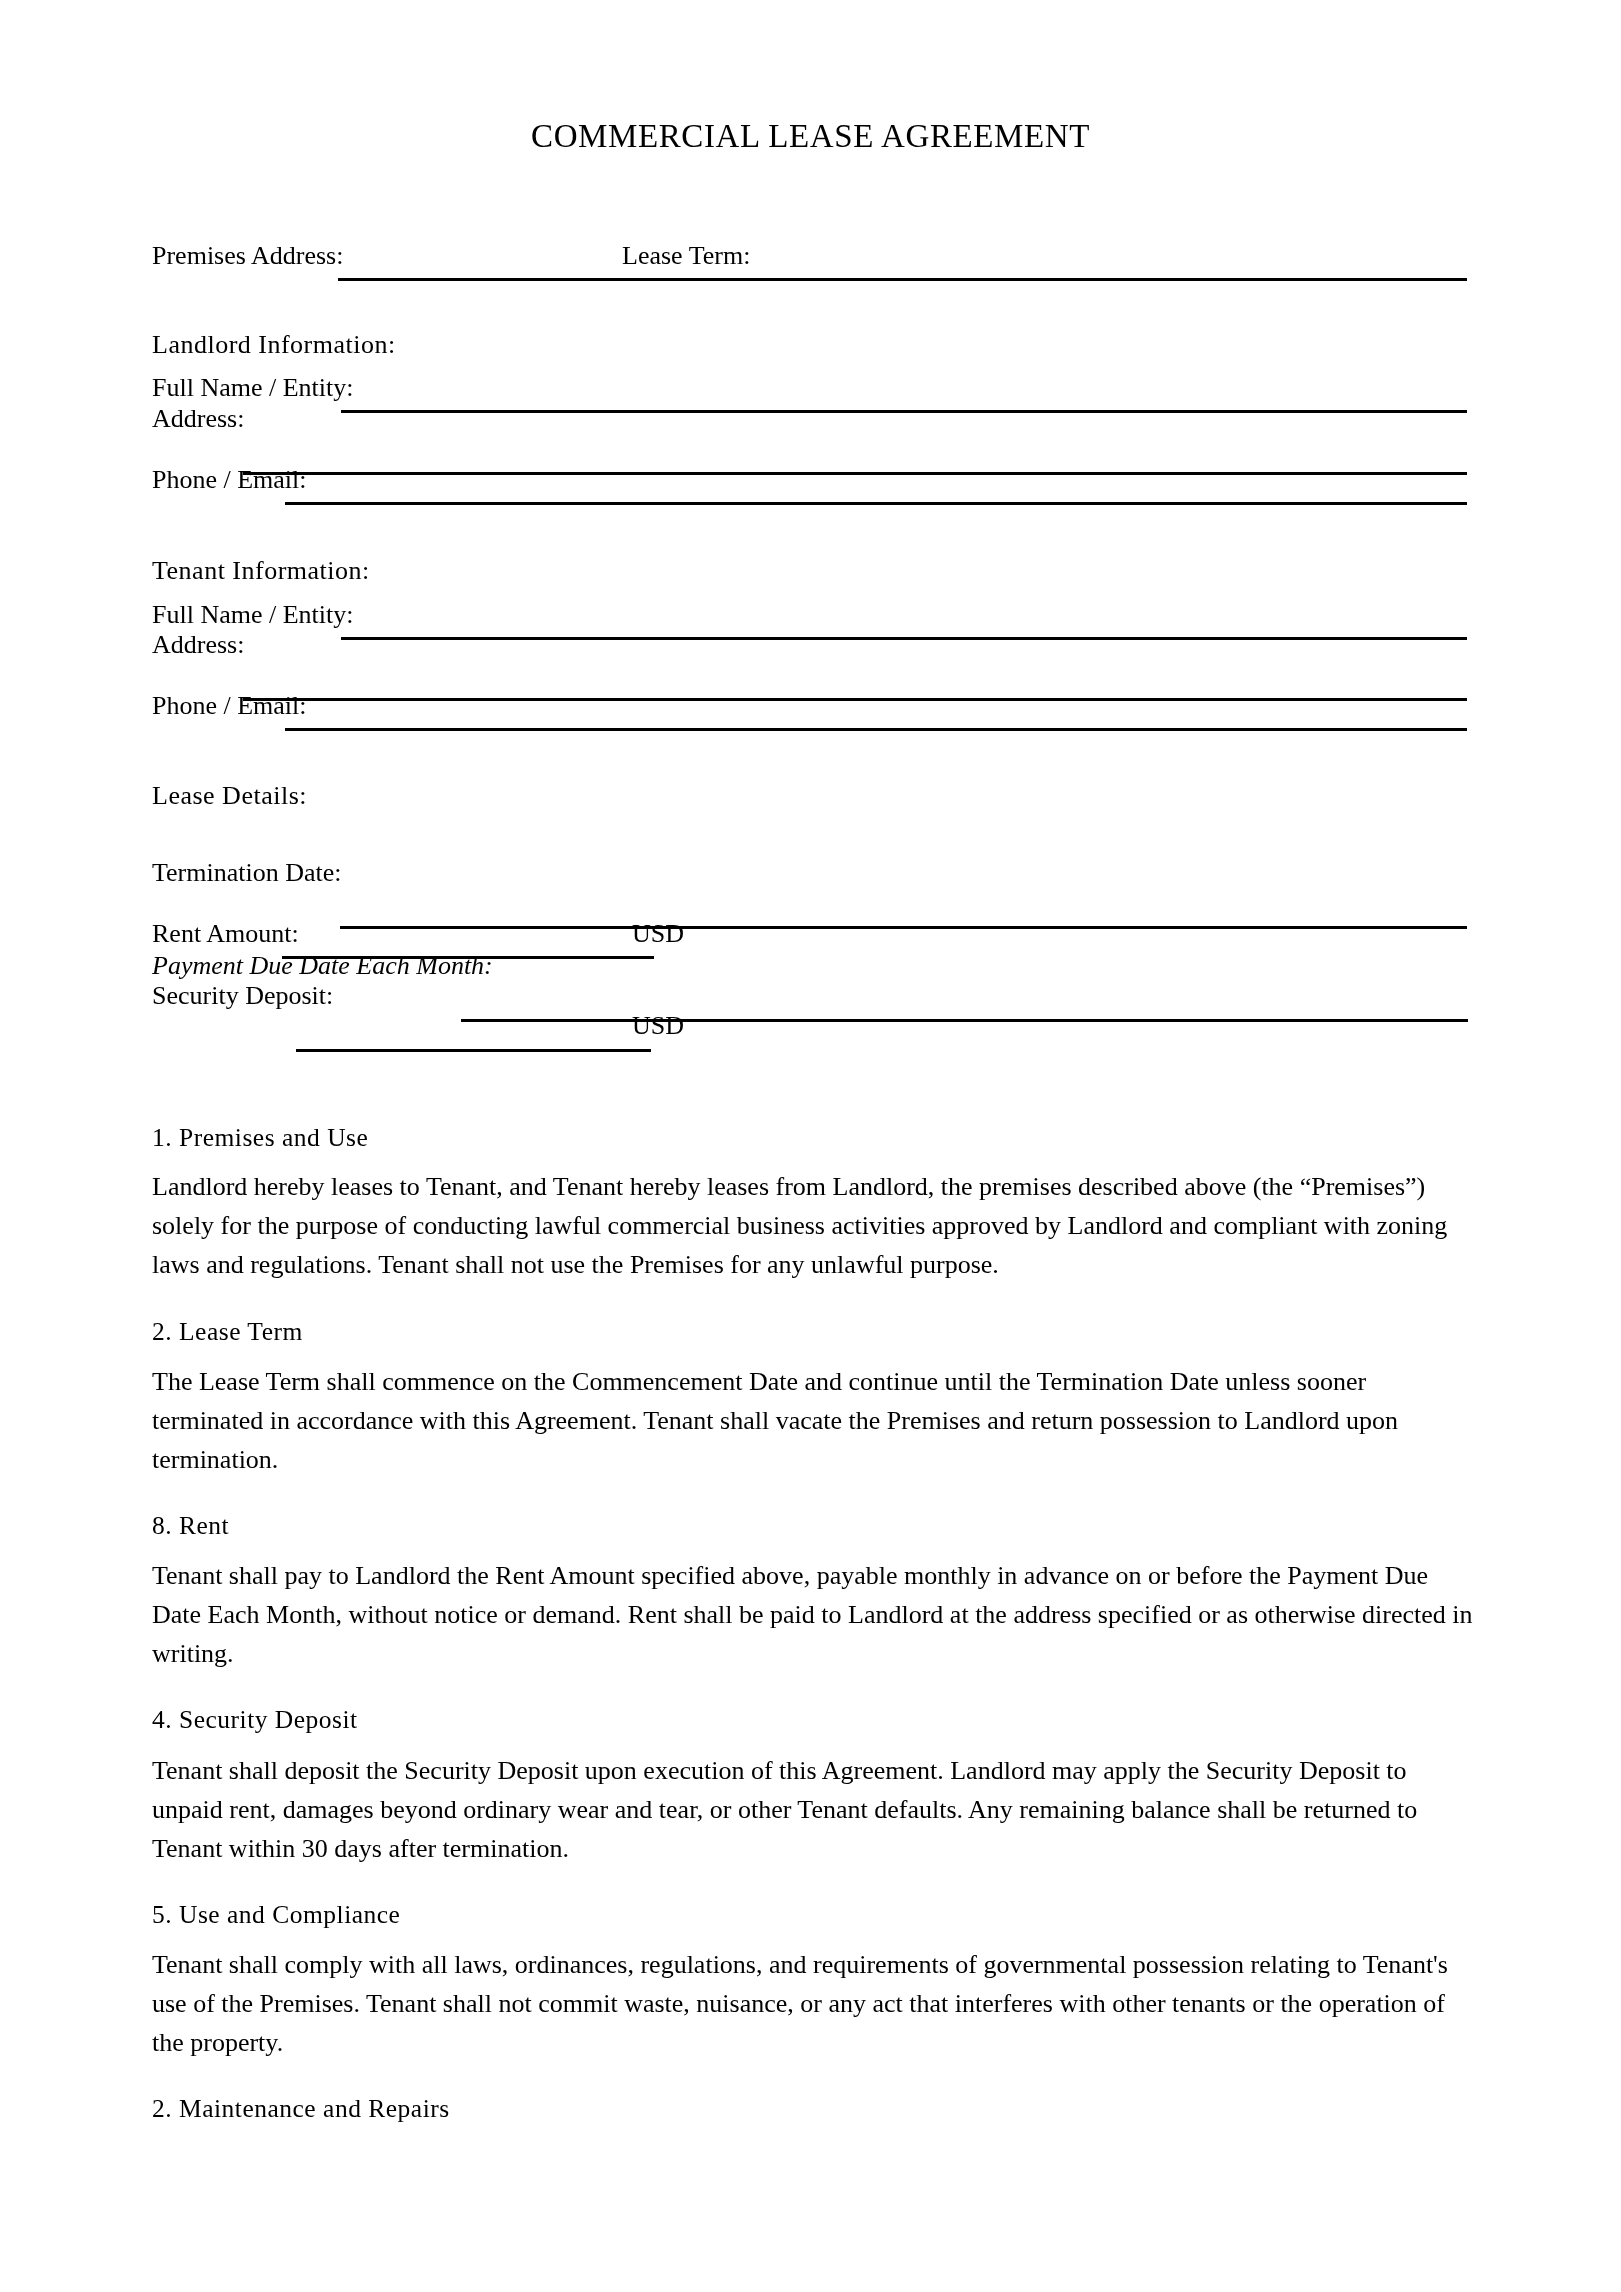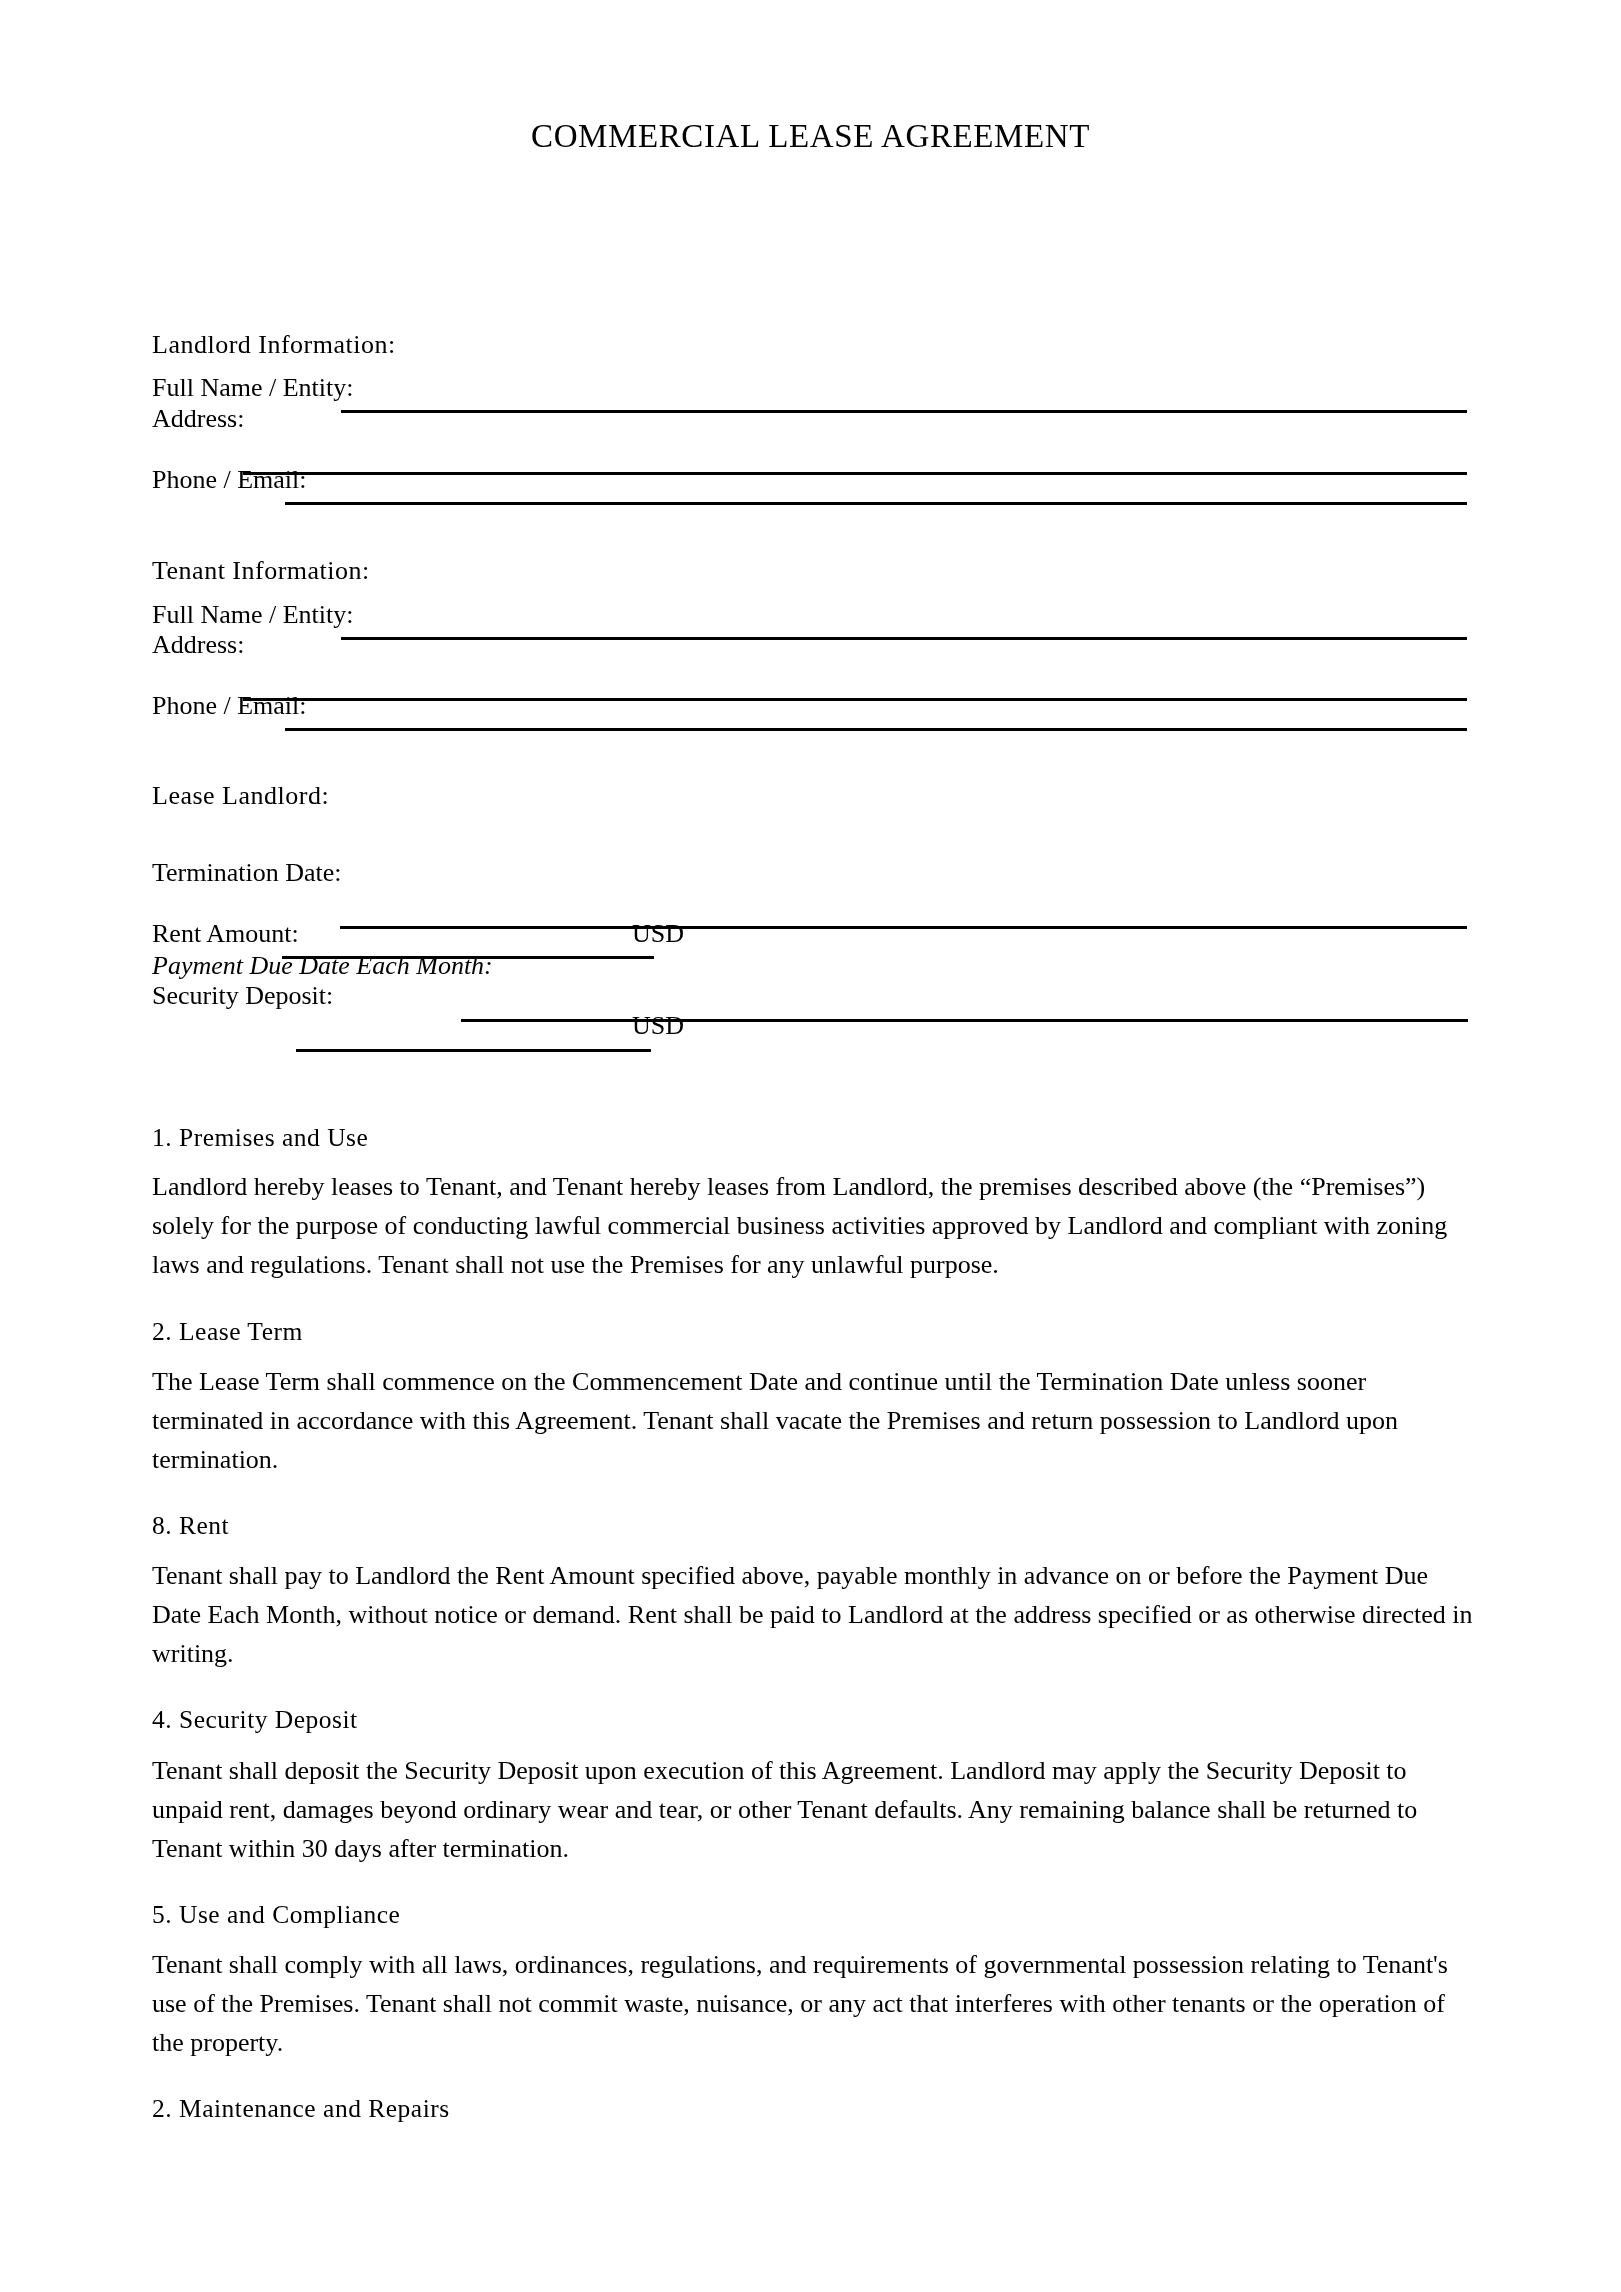--- a/index.html
+++ b/index.html
@@ -86,20 +86,25 @@
     text-align: left;
   }
 </style>
 </head>
 <body>
 
 <div class="page">
 
   <div class="doc-title">COMMERCIAL LEASE AGREEMENT</div>
 
+  <div class="form-row" style="top:241px;">
+    <span class="row-label">Premises Address:</span>
+    <span class="inline-note" style="left:470px; top:0;">Lease Term:</span>
+    <span class="fill-line" style="left:186px; top:37px; width:1129px;"></span>
+  </div>
 
   <div class="form-row" style="top:330px;">
     <span class="row-label wide-spacing">Landlord Information:</span>
   </div>
 
   <div class="form-row" style="top:373px;">
     <span class="row-label">Full Name / Entity:</span>
     <span class="fill-line" style="left:189px; top:37px; width:1126px;"></span>
   </div>
 
@@ -126,21 +131,21 @@
     <span class="row-label">Address:</span>
     <span class="fill-line" style="left:91px; top:68px; width:1224px;"></span>
   </div>
 
   <div class="form-row" style="top:691px;">
     <span class="row-label">Phone / Email:</span>
     <span class="fill-line" style="left:133px; top:37px; width:1182px;"></span>
   </div>
 
   <div class="form-row" style="top:781px;">
-    <span class="row-label wide-spacing">Lease Landlord:</span>
+    <span class="row-label wide-spacing">Lease Details:</span>
   </div>
 
 
   <div class="form-row" style="top:858px;">
     <span class="row-label">Termination Date:</span>
     <span class="fill-line" style="left:188px; top:68px; width:1127px;"></span>
   </div>
 
   <div class="form-row" style="top:919px;">
     <span class="row-label">Rent Amount:</span>

